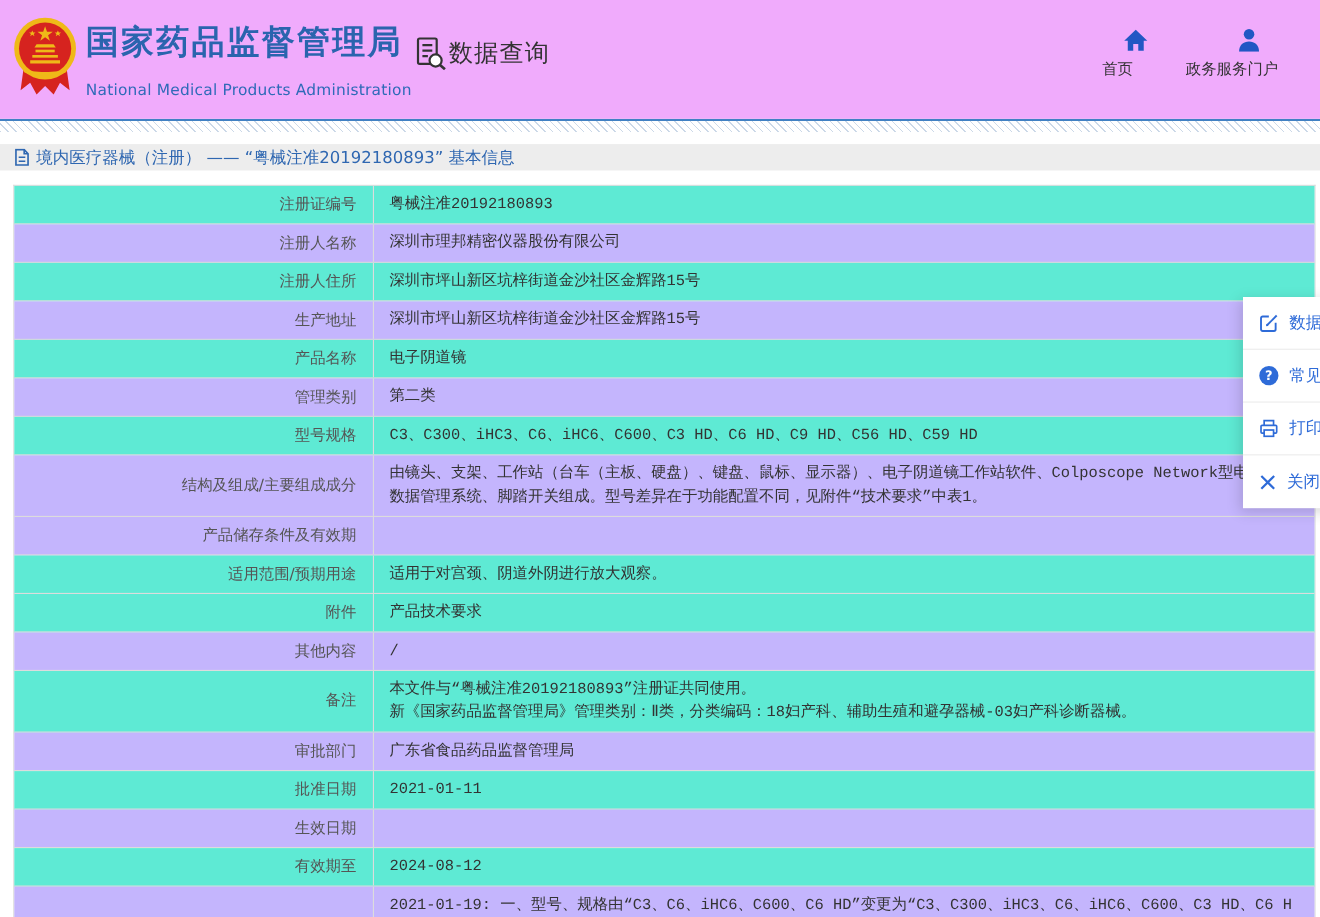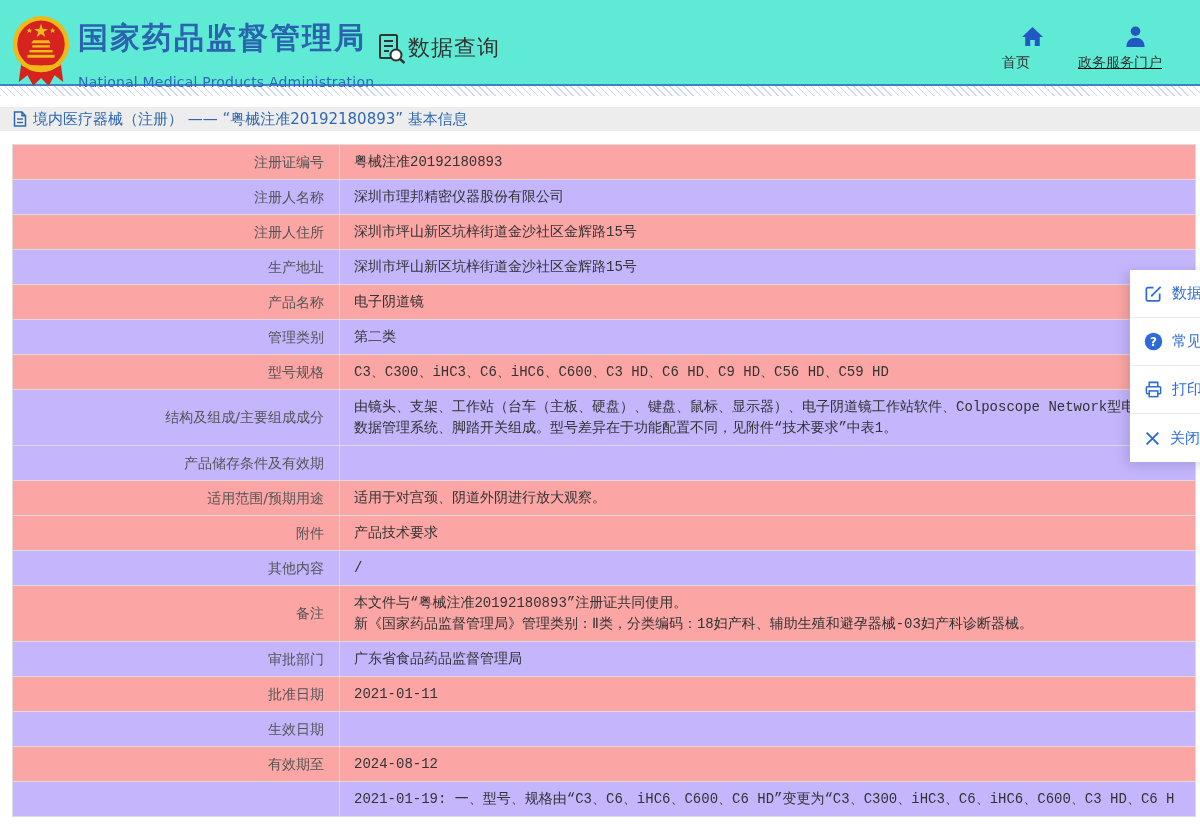--- a/index.html
+++ b/index.html
@@ -3,51 +3,51 @@
 <meta charset="utf-8">
 <style>
   * { box-sizing: border-box; margin: 0; padding: 0; }
   html, body { overflow: hidden; }
   body {
     width: 1200px; height: 834px; position: relative;
     background: #fff;
     font-family: "DejaVu Sans", "Liberation Sans", sans-serif;
   }
   
-  .header { position: relative; height: 84px; background: #5eead4; }
+  .header { position: relative; height: 108px; background: #f0abfc; }
   .emblem { position: absolute; left: 10px; top: 12px; }
   .org-block { position: absolute; left: 78px; top: 18px; }
   .org-cn { font-size: 30px; font-weight: bold; color: #2a64ae; letter-spacing: 2px; }
   .org-en { font-size: 14px; color: #2f6ab8; margin-top: 15px; letter-spacing: 0.2px; }
   .query-block { position: absolute; left: 376px; top: 32px; display: flex; align-items: center; gap: 2px; }
   .query-title { font-size: 22px; color: #333; letter-spacing: 1px; }
   .nav-item { position: absolute; top: 25px; cursor: pointer; }
   .nav-item .nav-ico { height: 22px; display: flex; align-items: flex-end; justify-content: center; }
   .nav-item .nav-label { margin-top: 7px; font-size: 14px; color: #333; white-space: nowrap; }
   .nav-home { left: 1002px; width: 60px; }
-  .nav-portal { left: 1078px; width: 114px; text-decoration: underline; }
+  .nav-portal { left: 1078px; width: 114px; }
   
   .stripe-band {
     height: 12px;
     border-top: 2px solid #4181c3;
     background: repeating-linear-gradient(45deg, #ccd9e8 0px, #ccd9e8 1px, #ffffff 1px, #ffffff 5px);
   }
   
   .title-bar {
     margin-top: 11px; height: 24px; background: #ededed;
     display: flex; align-items: center; gap: 6px; padding-left: 13px;
   }
   .title-text { font-size: 15px; color: #2f67b1; }
   
   .info-table {
     margin: 13px 12px 0 12px; width: 1184px;
     border: 1px solid #dcdcdc; border-bottom: none;
     font-size: 14px;
   }
-  .row { display: flex; border-bottom: 1px solid #dcdcdc; background: #fca5a5; }
+  .row { display: flex; border-bottom: 1px solid #dcdcdc; background: #5eead4; }
   .row.alt { background: #c4b5fd; }
   .cell-label {
     width: 327px; flex-shrink: 0;
     padding: 6.5px 15px 6.5px 12px;
     display: flex; flex-direction: column; justify-content: center; align-items: flex-end;
     color: #555; border-right: 1px solid #dcdcdc;
   }
   .cell-value { flex: 1; padding: 6.5px 14px; color: #333; overflow: hidden; display: flex; flex-direction: column; justify-content: center; font-family: Liberation Mono, monospace; }
   .line { line-height: 21px; min-height: 21px; white-space: nowrap; }
   

